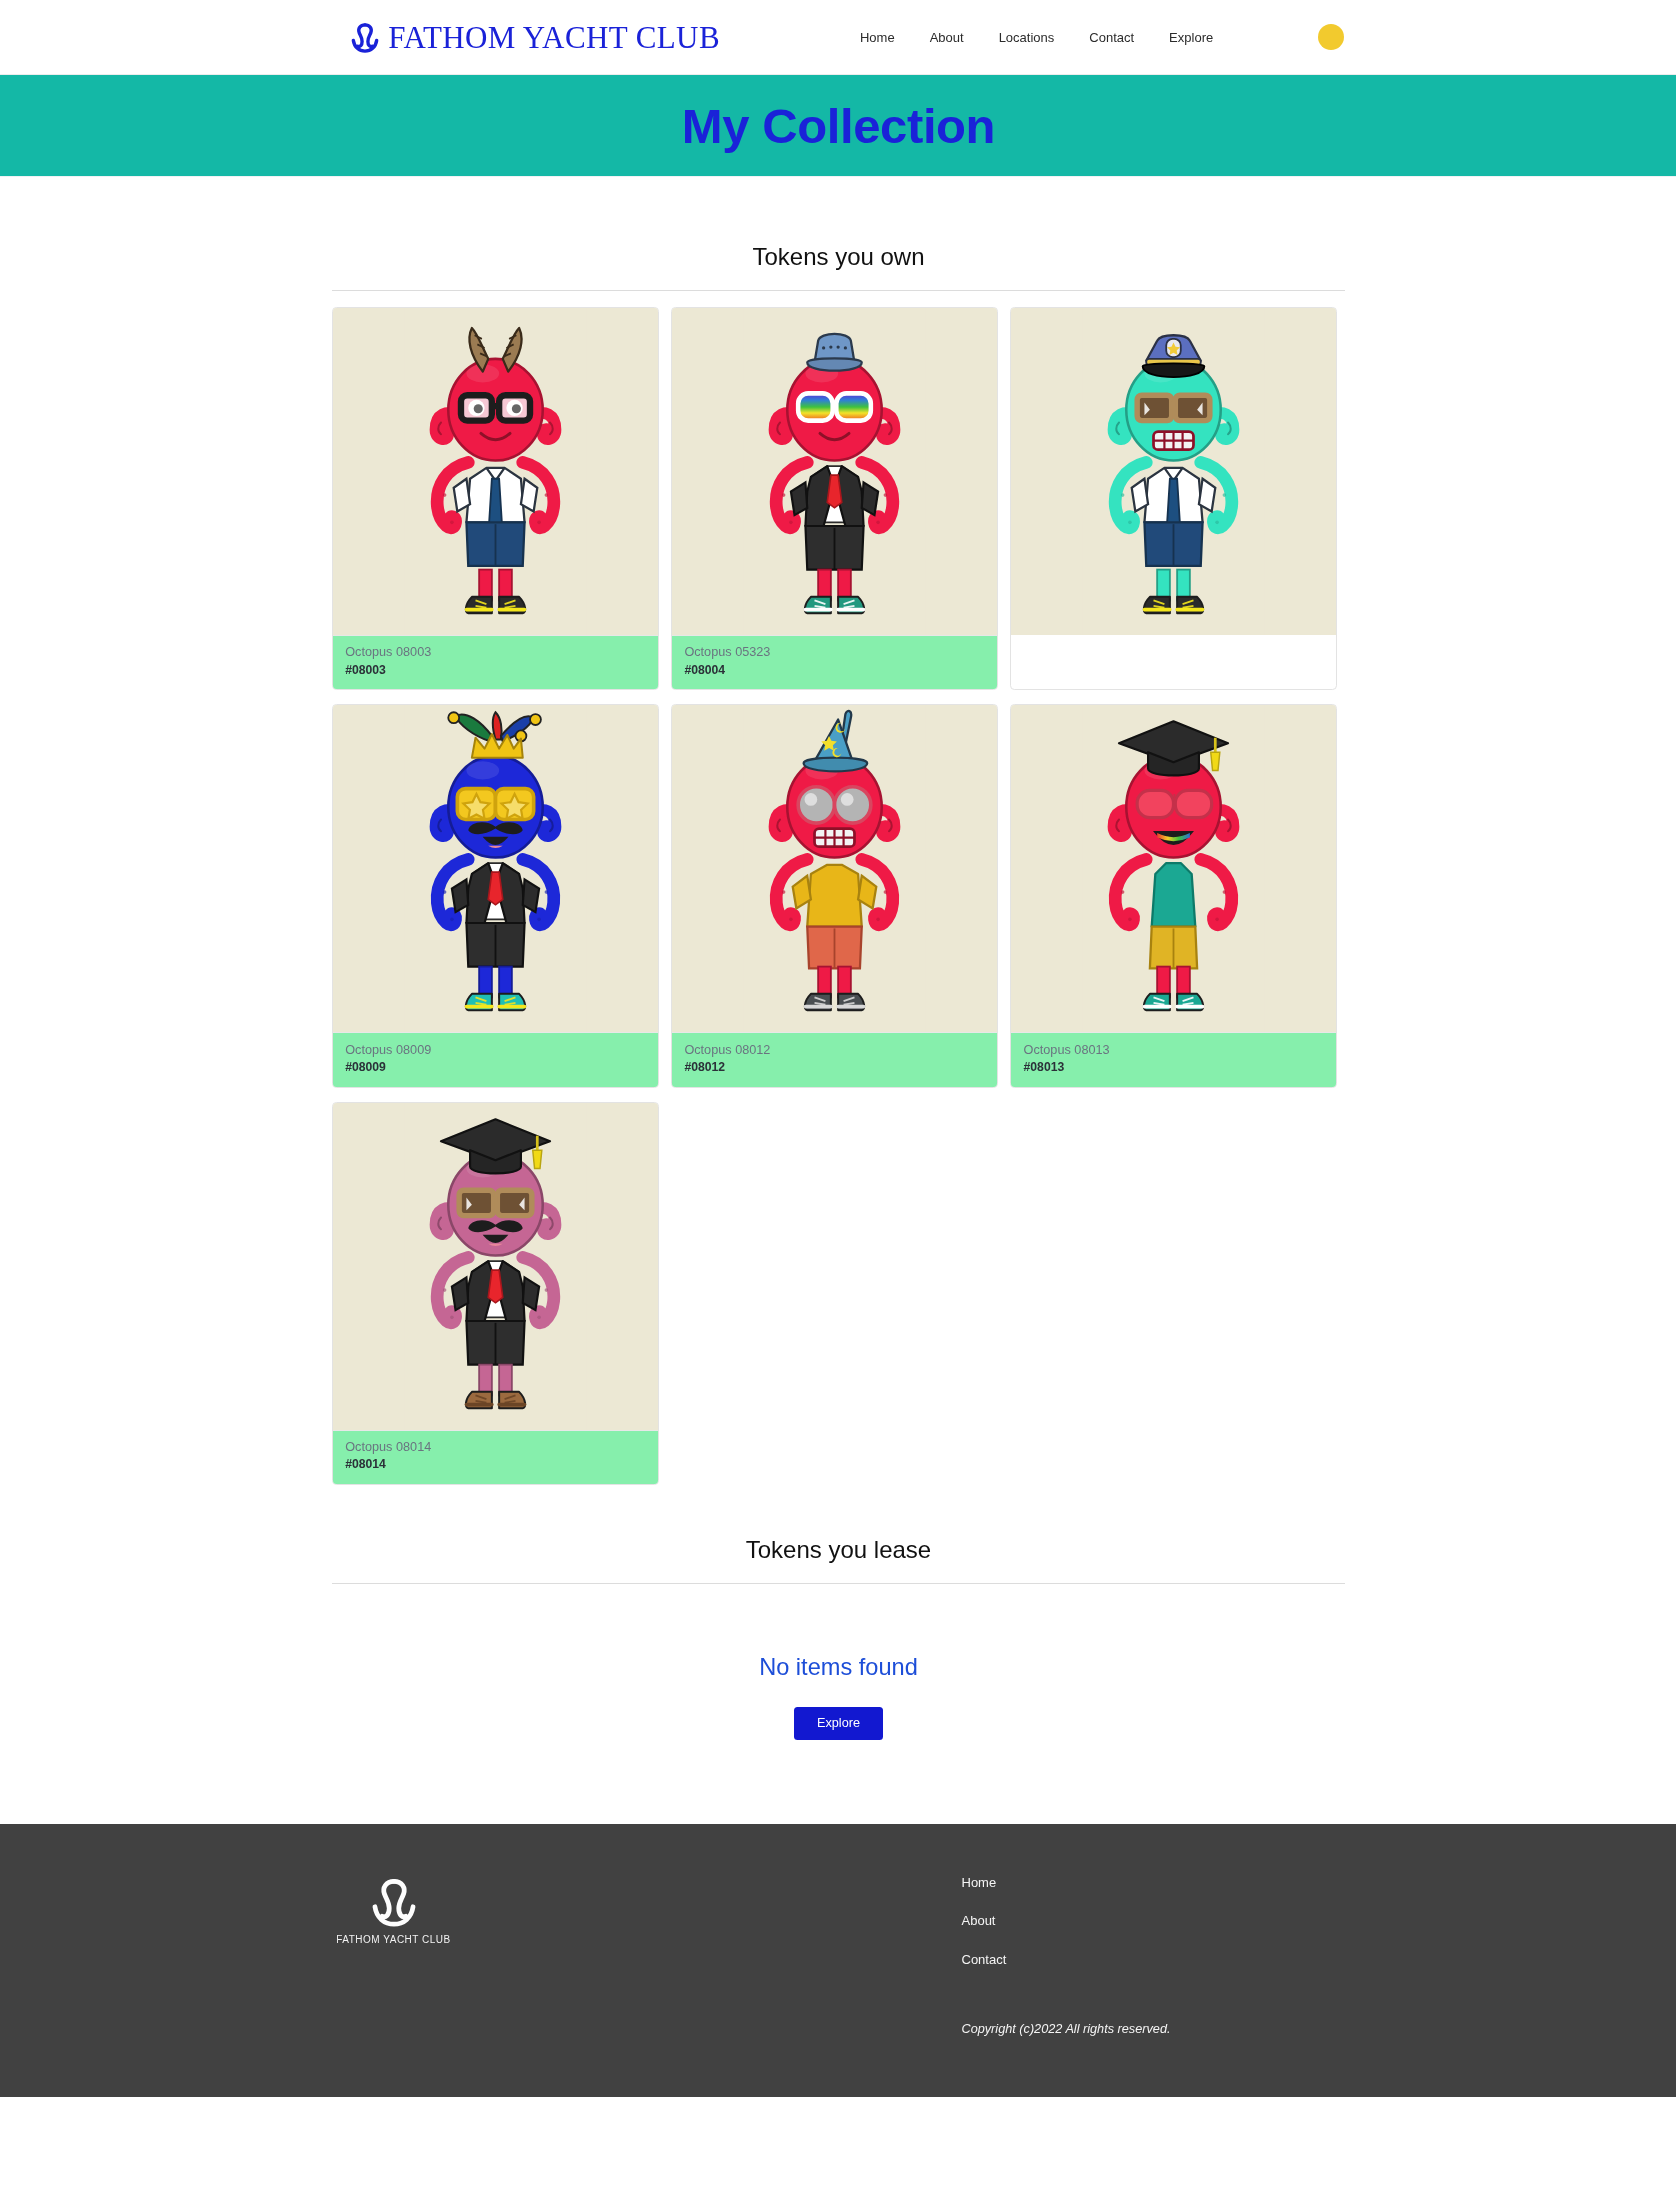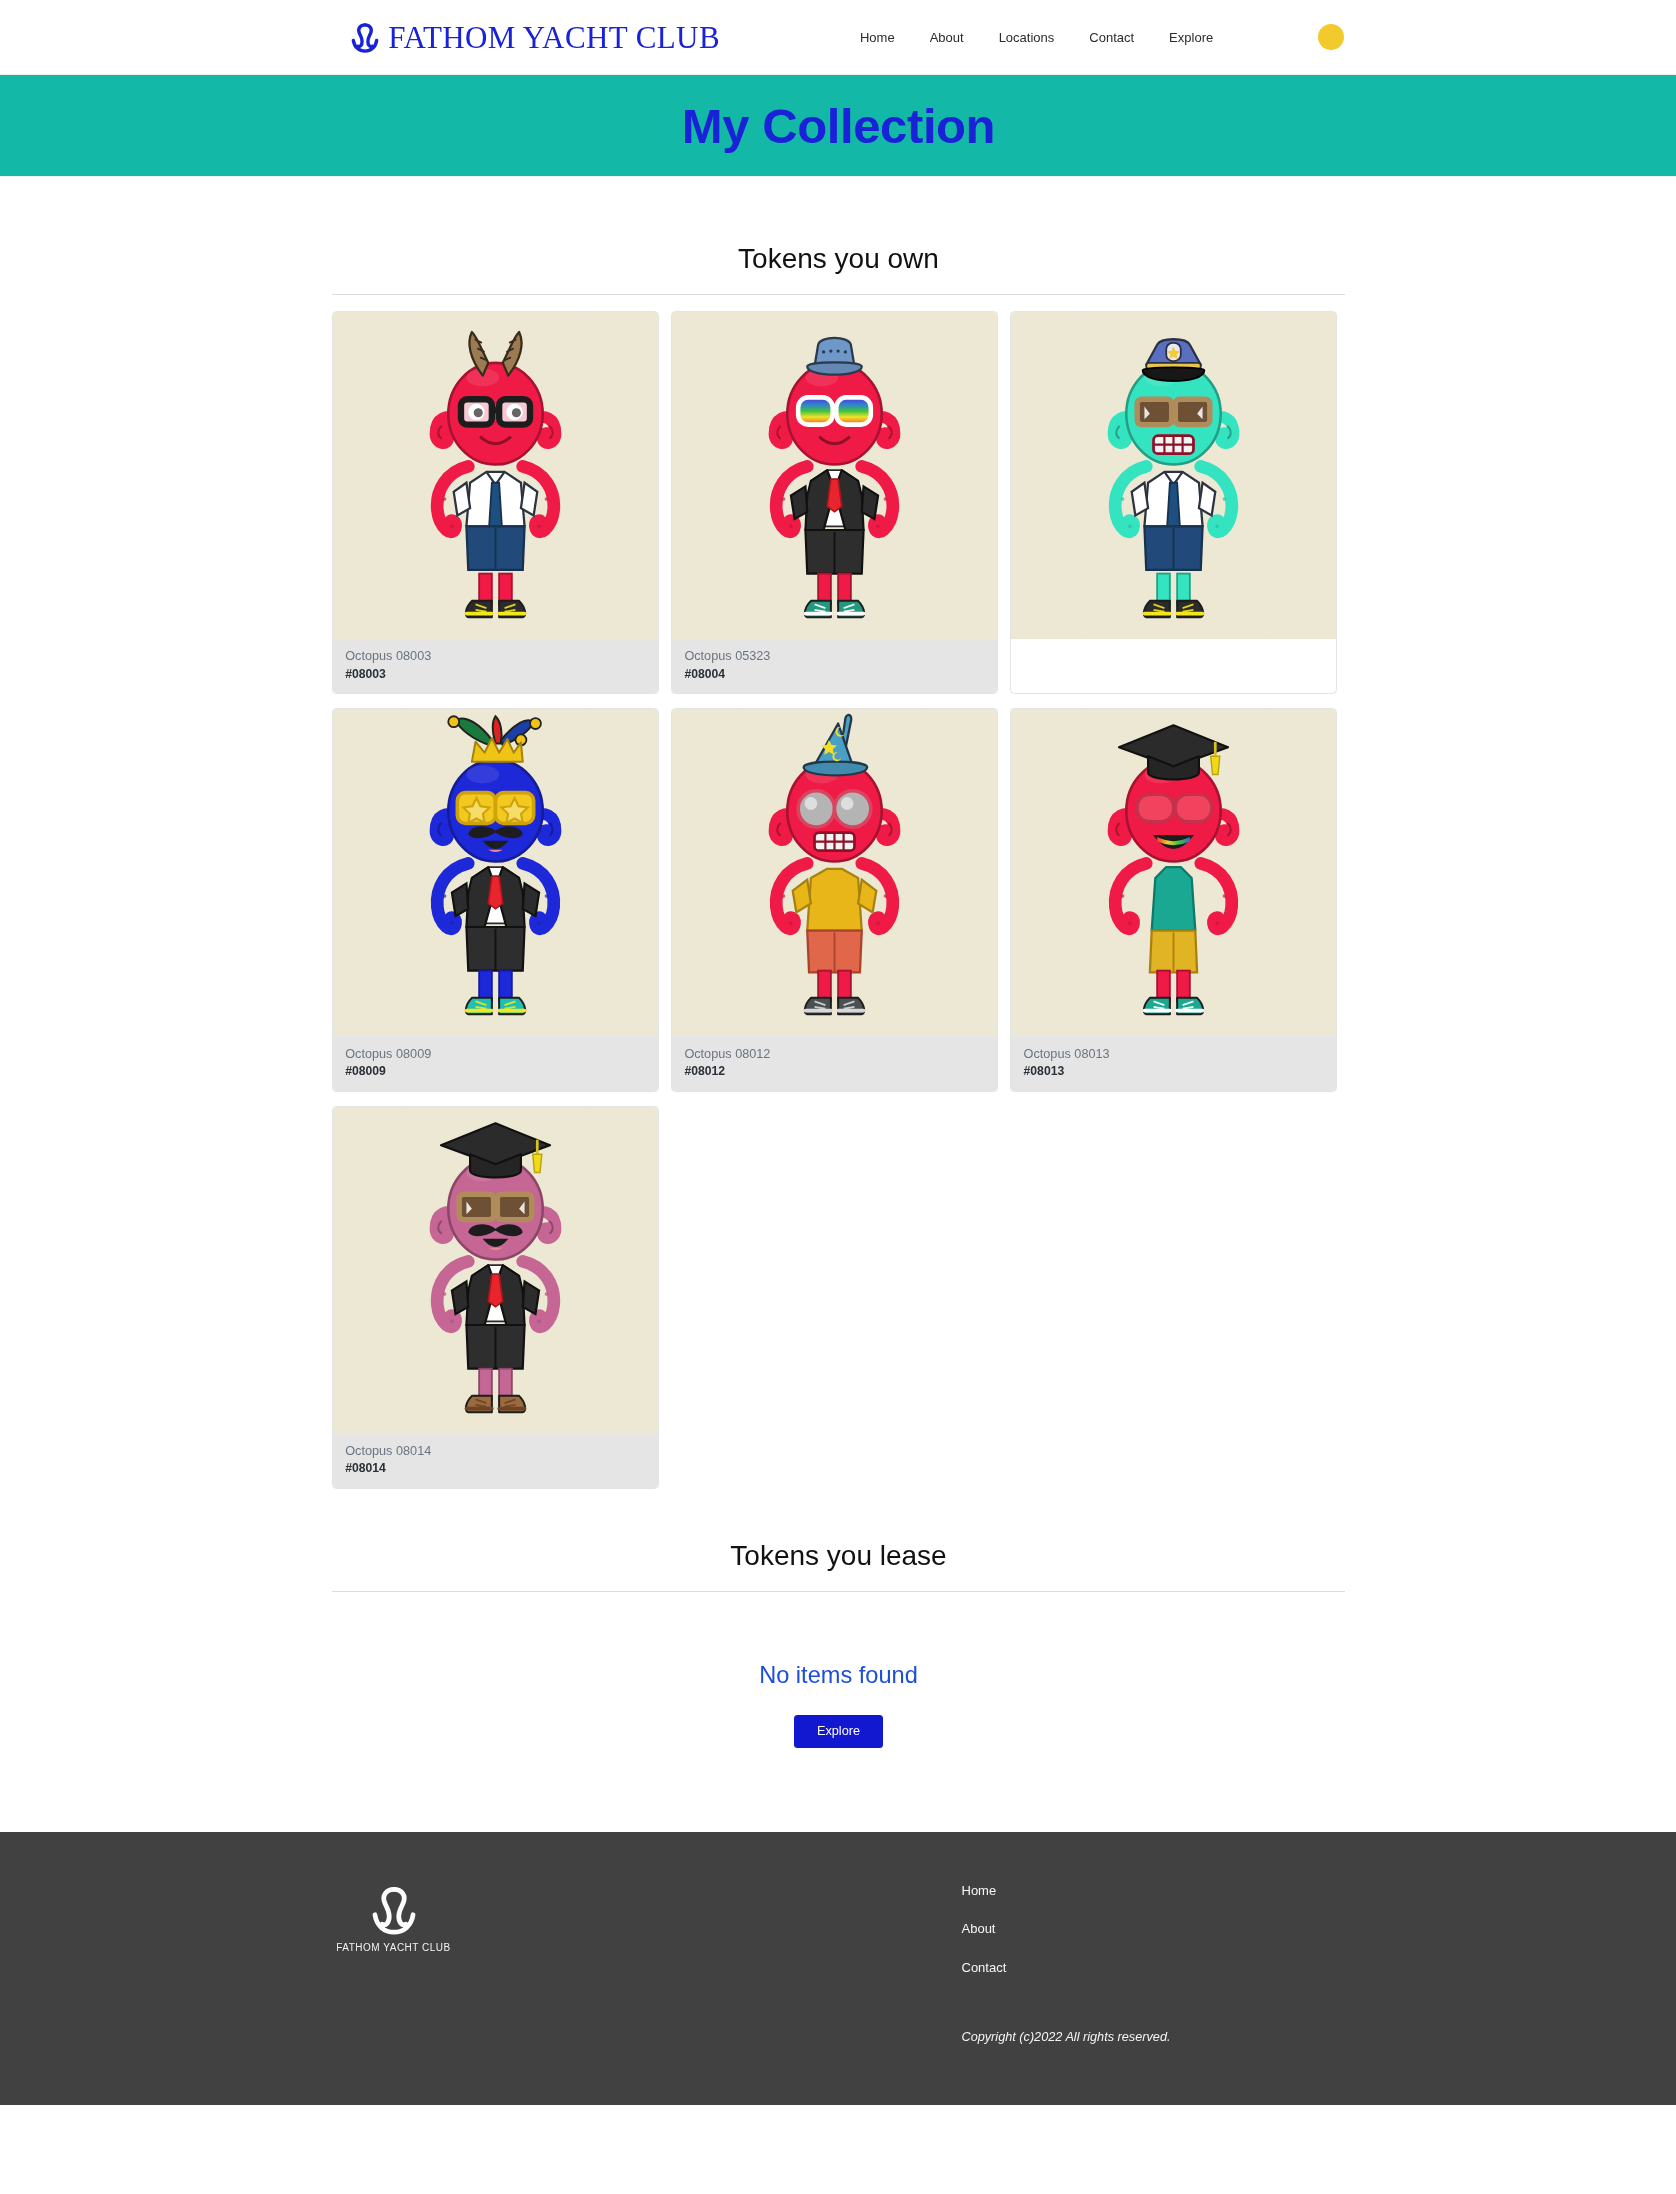--- a/index.html
+++ b/index.html
@@ -81,21 +81,21 @@
 
   
   .main {
     width: 1013px;
     margin: 0 auto;
     padding-top: 66px;
     padding-bottom: 84px;
   }
   .section-head {
     text-align: center;
-    font-size: 28px;
+    font-size: 24px;
     font-weight: normal;
     color: #111;
     padding-bottom: 19px;
   }
   .rule {
     border: 0;
     border-top: 0.9px solid #dcdcdc;
     margin: 0 0 15.7px 0;
   }
 
@@ -115,21 +115,21 @@
   }
   .card-img {
     width: 100%;
     height: 327px;
     background: #ece8d4;
     display: block;
   }
   .card-body {
     padding: 8.7px 12.2px 10.5px 12.2px;
     border-top: 0.9px solid #e8e8e8;
-    background: #e5e5e5;
+    background: #86efac;
   }
   .card-name {
     font-size: 12.7px;
     color: #6a7480;
     line-height: 1.35;
   }
   .card-id {
     font-size: 12.2px;
     color: #2b3138;
     font-weight: bold;

